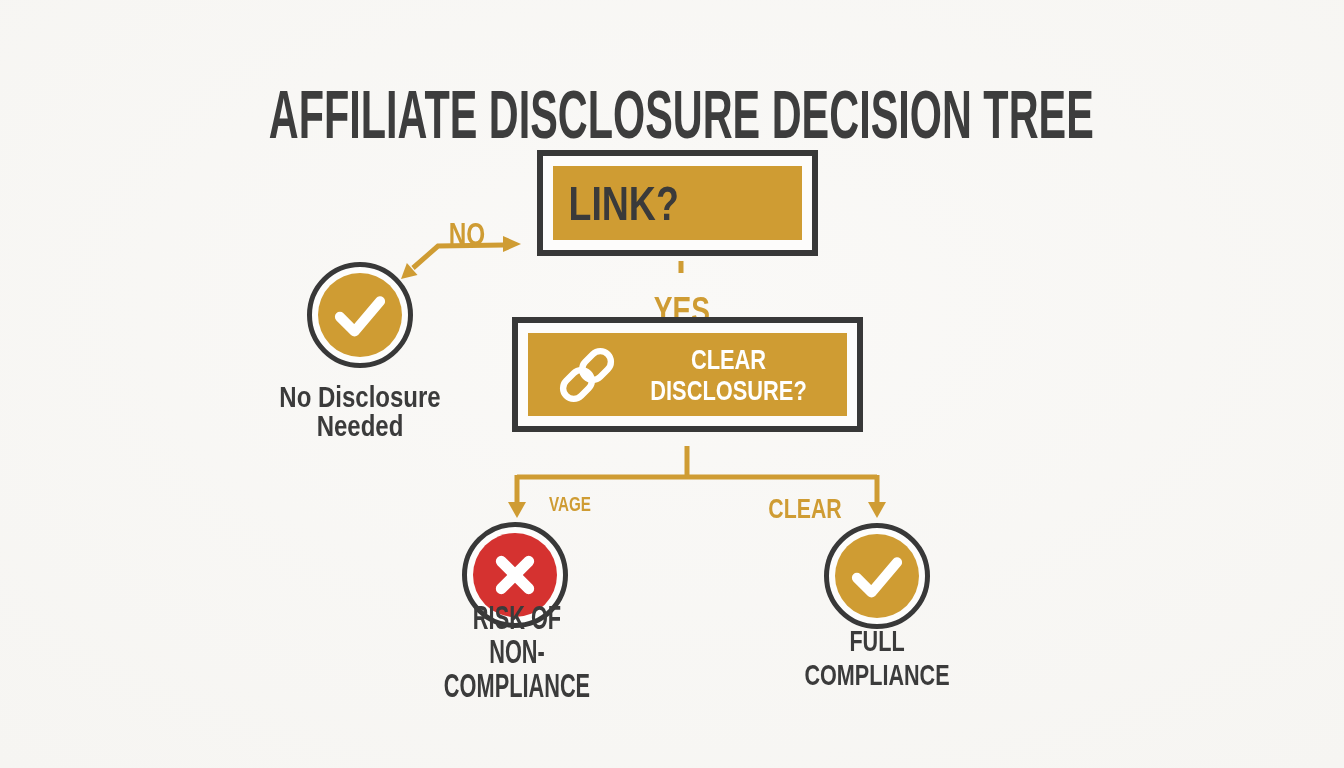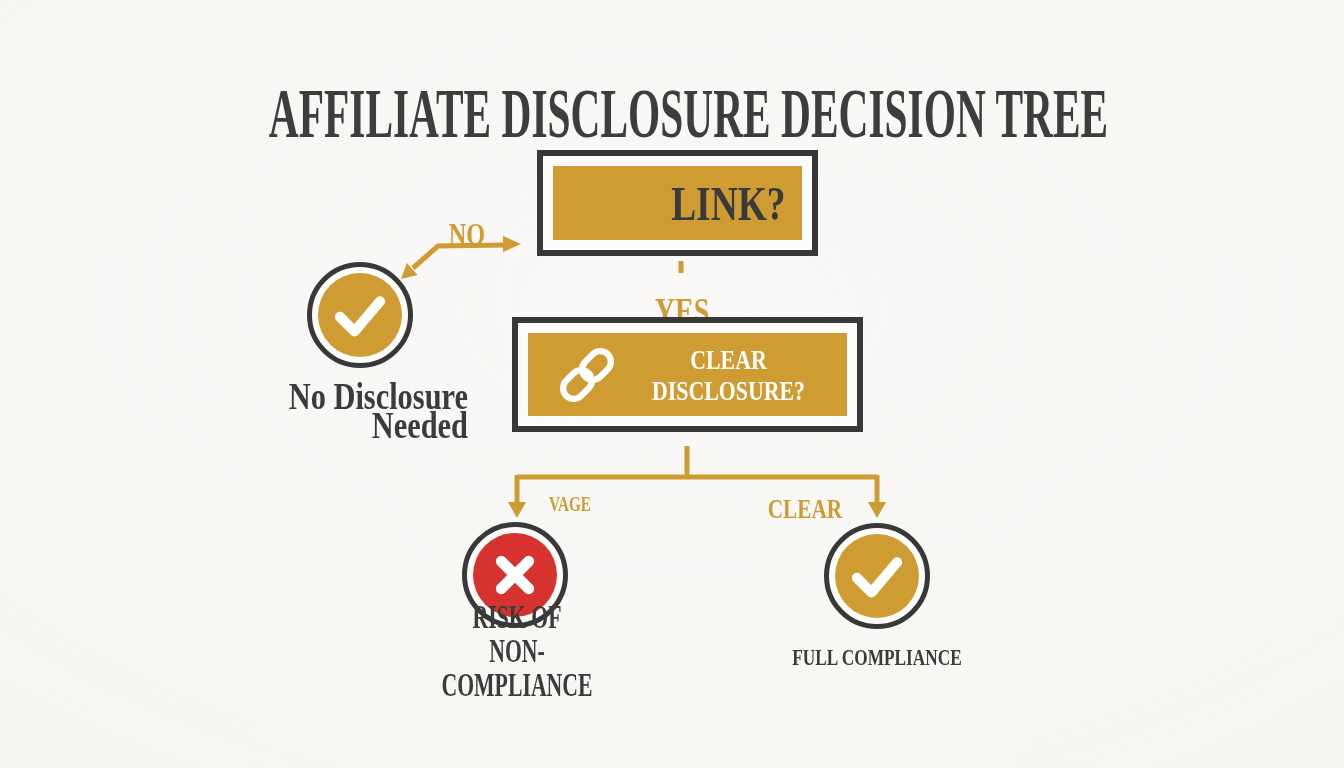--- a/index.html
+++ b/index.html
@@ -1,36 +1,36 @@
 <!DOCTYPE html>
 <html><head>
 <meta charset="utf-8">
 <style>
   html,body{margin:0;padding:0;}
   .canvas{
     position:relative;
     width:1344px;height:768px;
     overflow:hidden;
-    font-family:Liberation Serif, serif;
+    font-family:Liberation Sans, sans-serif;
     background:radial-gradient(120% 120% at 50% 40%, #faf9f7 0%, #f6f5f2 65%, #f1f0ec 100%);
   }
   .abs{position:absolute;}
   .cond{transform:scaleX(0.74);transform-origin:50% 50%;display:block;white-space:nowrap;}
 
   
   .title{
     left:0;right:0;top:34px;
     color:#3d3d3d;font-weight:700;font-size:69px;line-height:1.0;
     text-align:center;
   }
   .title .cond{transform:scaleX(0.60);}
 
   
   .qbox{border:6px solid #383838;background:#fdfcfb;box-sizing:border-box;}
-  .qfill{position:absolute;inset:10px;background:#cf9c33;display:flex;align-items:center;justify-content:flex-end;}
+  .qfill{position:absolute;inset:10px;background:#cf9c33;display:flex;align-items:center;justify-content:flex-start;}
   .link-box{left:537px;top:150px;width:281px;height:106px;}
   .link-label{color:#3a3a3a;font-weight:700;font-size:48px;}
   .link-label .cond{transform:scaleX(0.78);}
 
   .clear-box{left:512px;top:317px;width:351px;height:115px;}
   .clear-box .qfill{justify-content:flex-start;}
   .chain-wrap{margin-left:24px;flex:0 0 auto;display:flex;align-items:center;}
   .clear-text{flex:1 1 auto;margin-right:12px;color:#ffffff;font-weight:700;font-size:28px;line-height:31px;text-align:center;}
   .clear-text .cond{transform:scaleX(0.78);}
 
@@ -48,25 +48,25 @@
   .ring-fill{position:absolute;inset:6px;border-radius:50%;display:flex;align-items:center;justify-content:center;}
   .fill-gold{background:#cf9c33;}
   .fill-red{background:#d53230;}
   .ring-nodisclosure{left:307px;top:262px;}
   .ring-risk{left:462px;top:522px;}
   .ring-full{left:824px;top:523px;}
 
   
   .caption{color:#3b3b3b;font-weight:700;text-align:center;}
   .caption .cond{white-space:normal;}
-  .nodisclosure-caption{left:252px;top:382px;width:240px;font-size:38px;line-height:29px;text-align:right;}
+  .nodisclosure-caption{left:240px;top:382px;width:240px;font-size:30px;line-height:29px;}
   .nodisclosure-caption .cond{transform:scaleX(0.80);}
   .risk-caption{left:395px;top:600px;width:244px;font-size:34px;line-height:34px;}
   .risk-caption .cond{transform:scaleX(0.64);}
-  .full-caption{left:757px;top:644px;width:240px;font-size:24px;}
+  .full-caption{left:757px;top:624px;width:240px;font-size:30px;}
   .full-caption .cond{transform:scaleX(0.72);}
 
   
   .connectors{left:0;top:0;pointer-events:none;}
   .connectors .ln{stroke:#cf9c33;stroke-width:5;fill:none;stroke-linejoin:miter;}
   .connectors .hd{fill:#cf9c33;stroke:none;}
 
   .icon-stroke{stroke:#ffffff;fill:none;}
 </style>
 </head>

